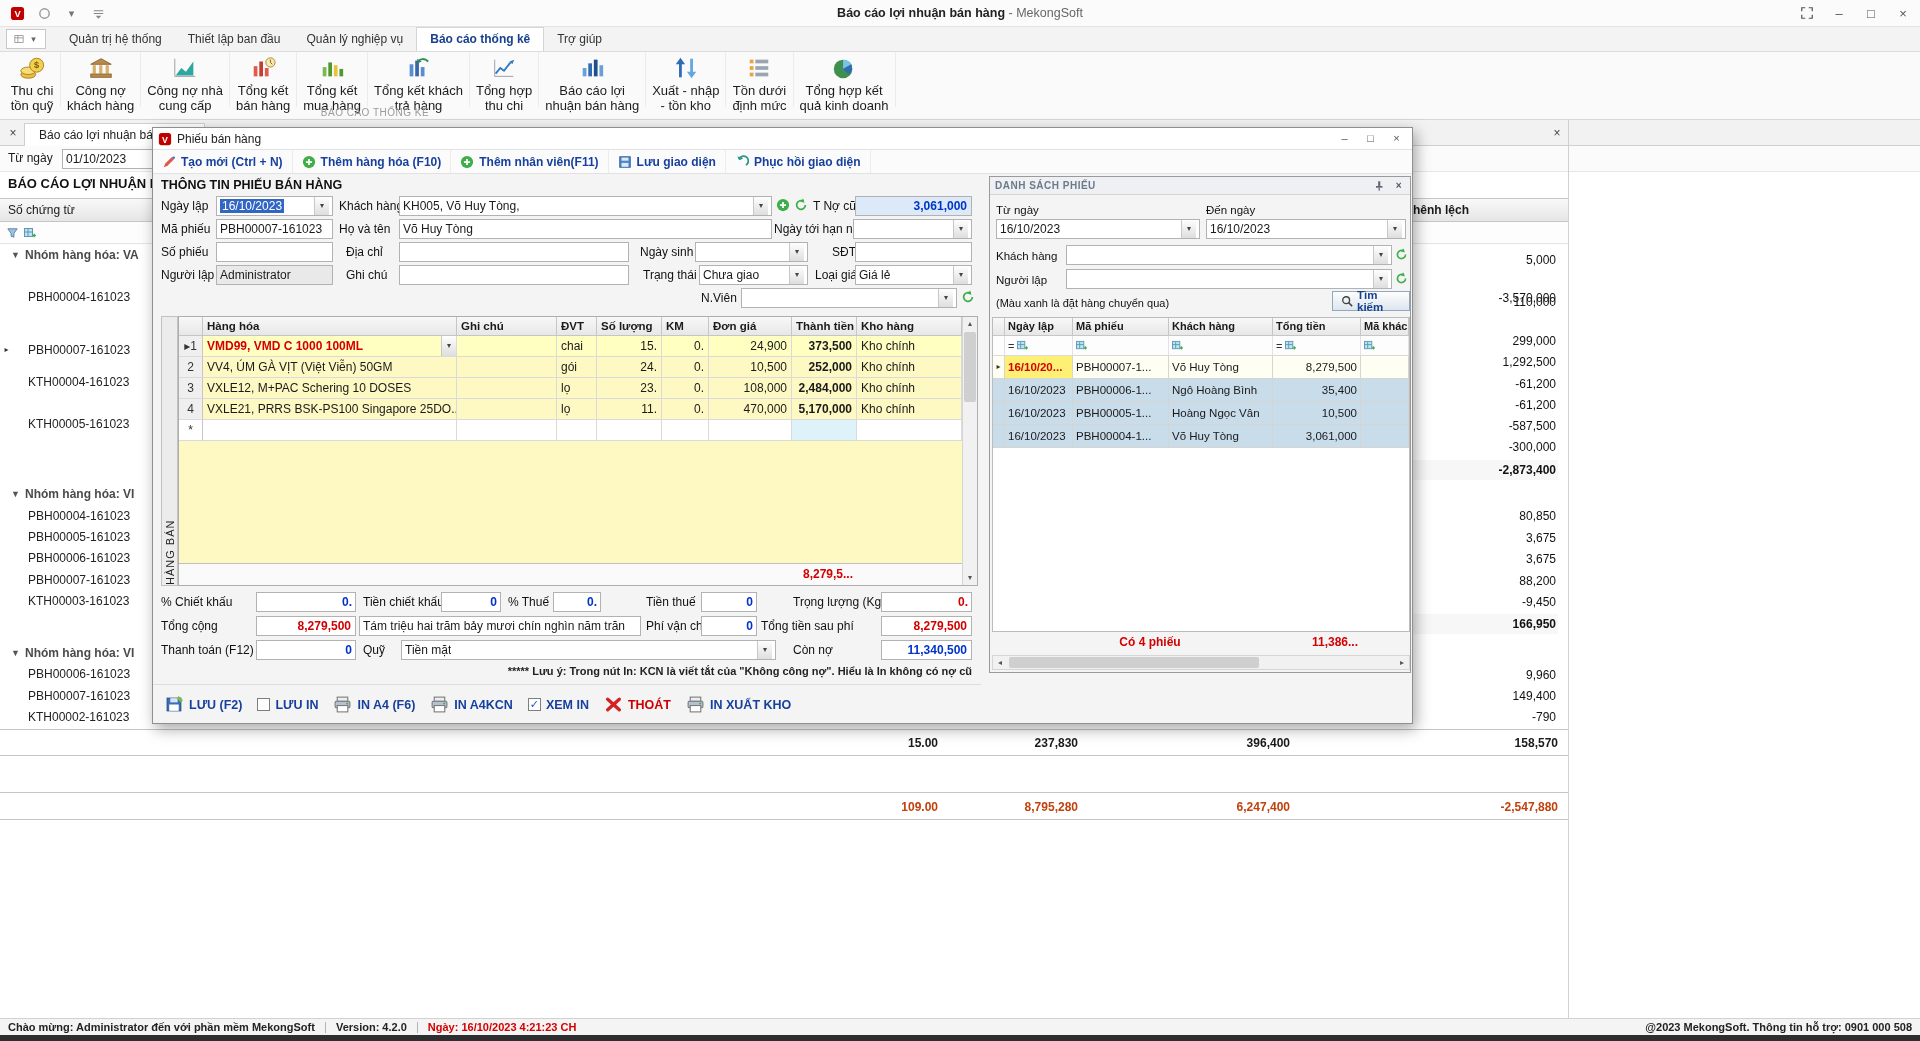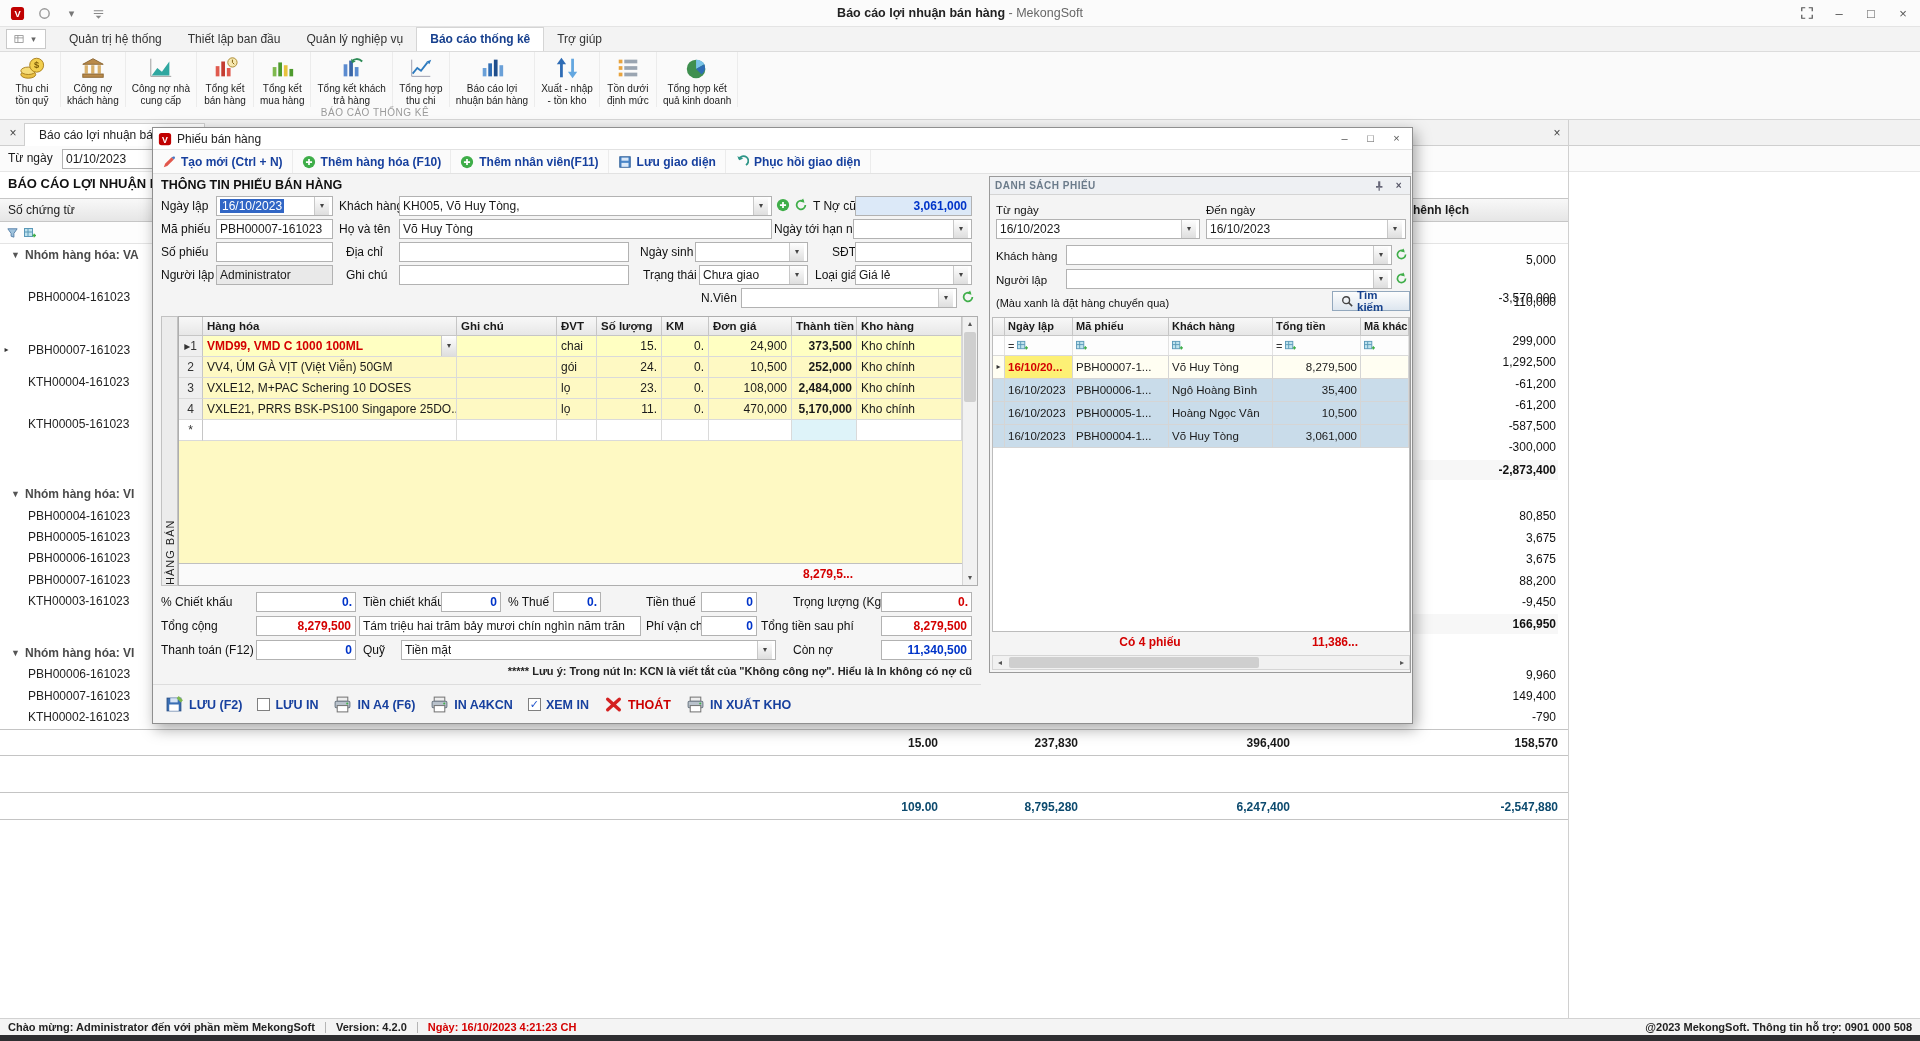--- a/index.html
+++ b/index.html
@@ -25,42 +25,42 @@
 .rt-menu{width:40px;height:20px;border:1px solid #c9c9c9;background:#fff;display:flex;align-items:center;justify-content:center;gap:3px;margin:0 10px 2px 0;color:#666;}
 .rt-menu .icon{width:12px;height:12px;font-size:9px;}
 .rtab{padding:4px 13px 5px;font-size:12px;color:#333;cursor:pointer;white-space:nowrap;}
 .rtab.active{background:#fff;border:1px solid #d5d5d5;border-bottom:none;color:#17408e;font-weight:bold;}
 
 
 #ribbon{position:absolute;left:0;top:52px;width:1920px;height:68px;background:#fafafa;border-bottom:1px solid #d6d6d6;}
 #ribbon-buttons{display:flex;height:55px;padding-left:4px;}
 .rbtn{min-width:57px;padding:2px 6px 0;display:flex;flex-direction:column;align-items:center;border-right:1px solid #ececec;cursor:pointer;}
 .rbtn .icon{width:26px;height:26px;margin:1px 0 2px;}
-.rlbl{font-size:10px;line-height:1.18;text-align:center;white-space:pre-line;color:#1c1c1c;}
+.rlbl{font-size:13px;line-height:1.18;text-align:center;white-space:pre-line;color:#1c1c1c;}
 #ribbon-caption{position:absolute;left:0;top:55px;width:750px;text-align:center;font-size:10px;color:#9a9a9a;letter-spacing:.5px;}
 
 
 #doc-tabbar{position:absolute;left:0;top:120px;width:1920px;height:26px;background:#f2f2f2;border-bottom:1px solid #cfcfcf;}
 .doc-close{position:absolute;top:6px;width:14px;height:14px;color:#444;font-size:12px;cursor:pointer;}
 #doc-tab{position:absolute;left:24px;top:3px;height:23px;background:#fff;border:1px solid #cfcfcf;border-bottom:none;display:flex;align-items:center;padding:0 14px;font-size:12px;color:#222;cursor:pointer;}
 #report-filter-row{position:absolute;left:0;top:146px;width:1920px;height:26px;background:#fbfbfb;border-bottom:1px solid #e6e6e6;}
 #report-filter-row .flbl{position:absolute;left:8px;top:5px;font-size:12px;}
 #report-title{position:absolute;left:8px;top:176px;font-size:13px;font-weight:bold;color:#111;white-space:nowrap;}
 #rg-header{position:absolute;left:0;top:198px;width:1568px;height:24px;background:linear-gradient(#f8f8f8,#e6e6e6);border-top:1px solid #c6c6c6;border-bottom:1px solid #c6c6c6;}
 #rg-header .hl{position:absolute;left:8px;top:4px;font-weight:normal;}
 #rg-header .hr{position:absolute;left:1413px;top:4px;font-weight:bold;}
 #rg-filter{position:absolute;left:0;top:222px;width:1568px;height:22px;border-bottom:1px solid #e4e4e4;background:#fdfdfd;}
 .rep-row{position:absolute;left:0;width:152px;height:20px;display:flex;align-items:center;padding-left:28px;overflow:hidden;white-space:nowrap;color:#222;cursor:default;}
 .rep-row.group{padding-left:10px;color:#4a4a4a;font-weight:bold;}
 .rep-row .tri{width:11px;height:11px;margin-right:4px;font-size:9px;color:#555;}
 .rep-row .cur{position:absolute;left:2px;top:5px;width:9px;height:9px;font-size:8px;color:#333;}
 .rep-val{position:absolute;left:1412px;width:146px;height:20px;line-height:20px;text-align:right;color:#111;padding-right:2px;}
 .rep-val.bold{font-weight:bold;background:#f7f7f7;}
 .tot{position:absolute;height:20px;line-height:20px;text-align:right;font-weight:bold;width:150px;}
-.tot.red{color:#0c4a6e;}
+.tot.red{color:#c2410c;}
 .hline{position:absolute;left:0;width:1568px;height:1px;background:#c4c4c4;}
 #vsep-right{position:absolute;left:1568px;top:120px;width:1px;height:898px;background:#d0d0d0;}
 
 
 #dialog{position:absolute;left:152px;top:127px;width:1261px;height:597px;background:#f4f4f4;border:1px solid #8f8f8f;box-shadow:3px 5px 14px rgba(0,0,0,.35);}
 #dlg-titlebar{position:absolute;left:0;top:0;width:100%;height:22px;background:#fff;border-bottom:1px solid #e2e2e2;display:flex;align-items:center;padding:0 5px;}
 #dlg-titlebar .icon.logo{width:14px;height:14px;margin-right:5px;}
 #dlg-title{font-size:12px;color:#222;}
 #dlg-controls{margin-left:auto;display:flex;gap:13px;padding-right:4px;}
 #dlg-controls .icon{width:13px;height:13px;color:#555;font-size:11px;cursor:pointer;}

